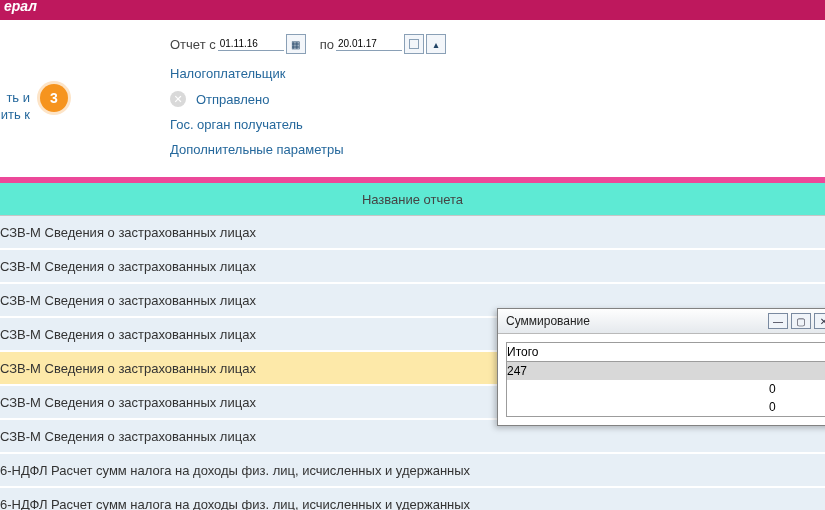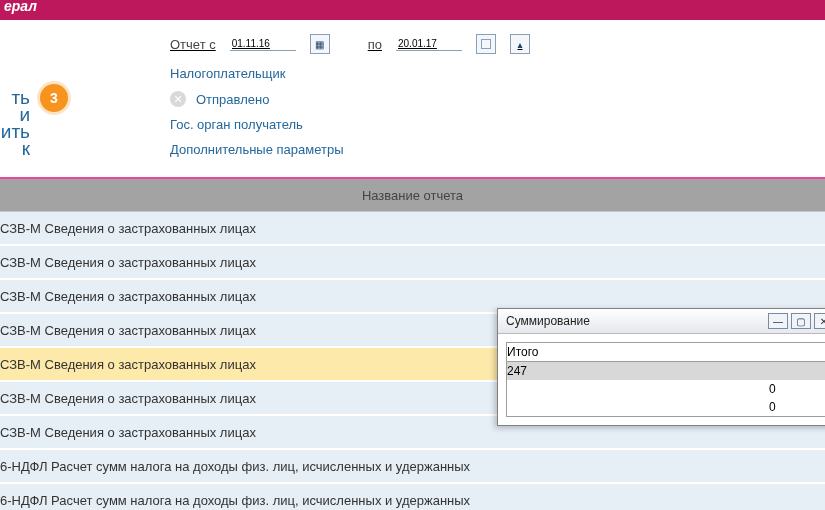--- a/index.html
+++ b/index.html
@@ -31,21 +31,21 @@
   .filters {
     display: flex;
     padding: 14px 0 10px 0;
   }
 
   
   .left-slice {
     width: 30px;
     text-align: right;
     color: #25689c;
-    font-size: 19px;
+    font-size: 13px;
     line-height: 17px;
     padding-top: 55px;
   }
 
   
   .step-col {
     width: 140px;
     display: flex;
     align-items: flex-start;
     padding-top: 50px;
@@ -69,23 +69,22 @@
   }
 
   
   .param-col {
     flex: 1;
   }
 
   .date-row {
     display: flex;
     align-items: center;
-    gap: 14px;
+    gap: 2px;
     margin-bottom: 12px;
-    text-decoration: underline;
   }
   .date-row .lbl { color: #444; }
   .date-input {
     border: none;
     border-bottom: 1px solid #8aa0b6;
     width: 62px;
     font-size: 10px;
     padding: 1px 2px;
   }
   .mini-cal {
@@ -129,28 +128,28 @@
     color: #fff;
     display: flex; align-items: center; justify-content: center;
     font-size: 11px;
     margin-left: -26px;
     margin-right: 2px;
   }
   .param-col .param-link.with-x { padding-left: 26px; }
 
   
   .report-header-row {
-    border-top: 2px solid #ec4899;
+    border-top: 6px solid #ec4899;
     border-bottom: 1px solid #c6c6c6;
     height: 32px;
     display: flex;
     align-items: center;
     justify-content: center;
     color: #444;
-    background: #a3a3a3;
+    background: #5eead4;
   }
 
   .report-list { }
   .report-row {
     height: 32px;
     display: flex;
     align-items: center;
     padding-left: 0;
     background: #e7eff6;
     border-bottom: 2px solid #fff;

